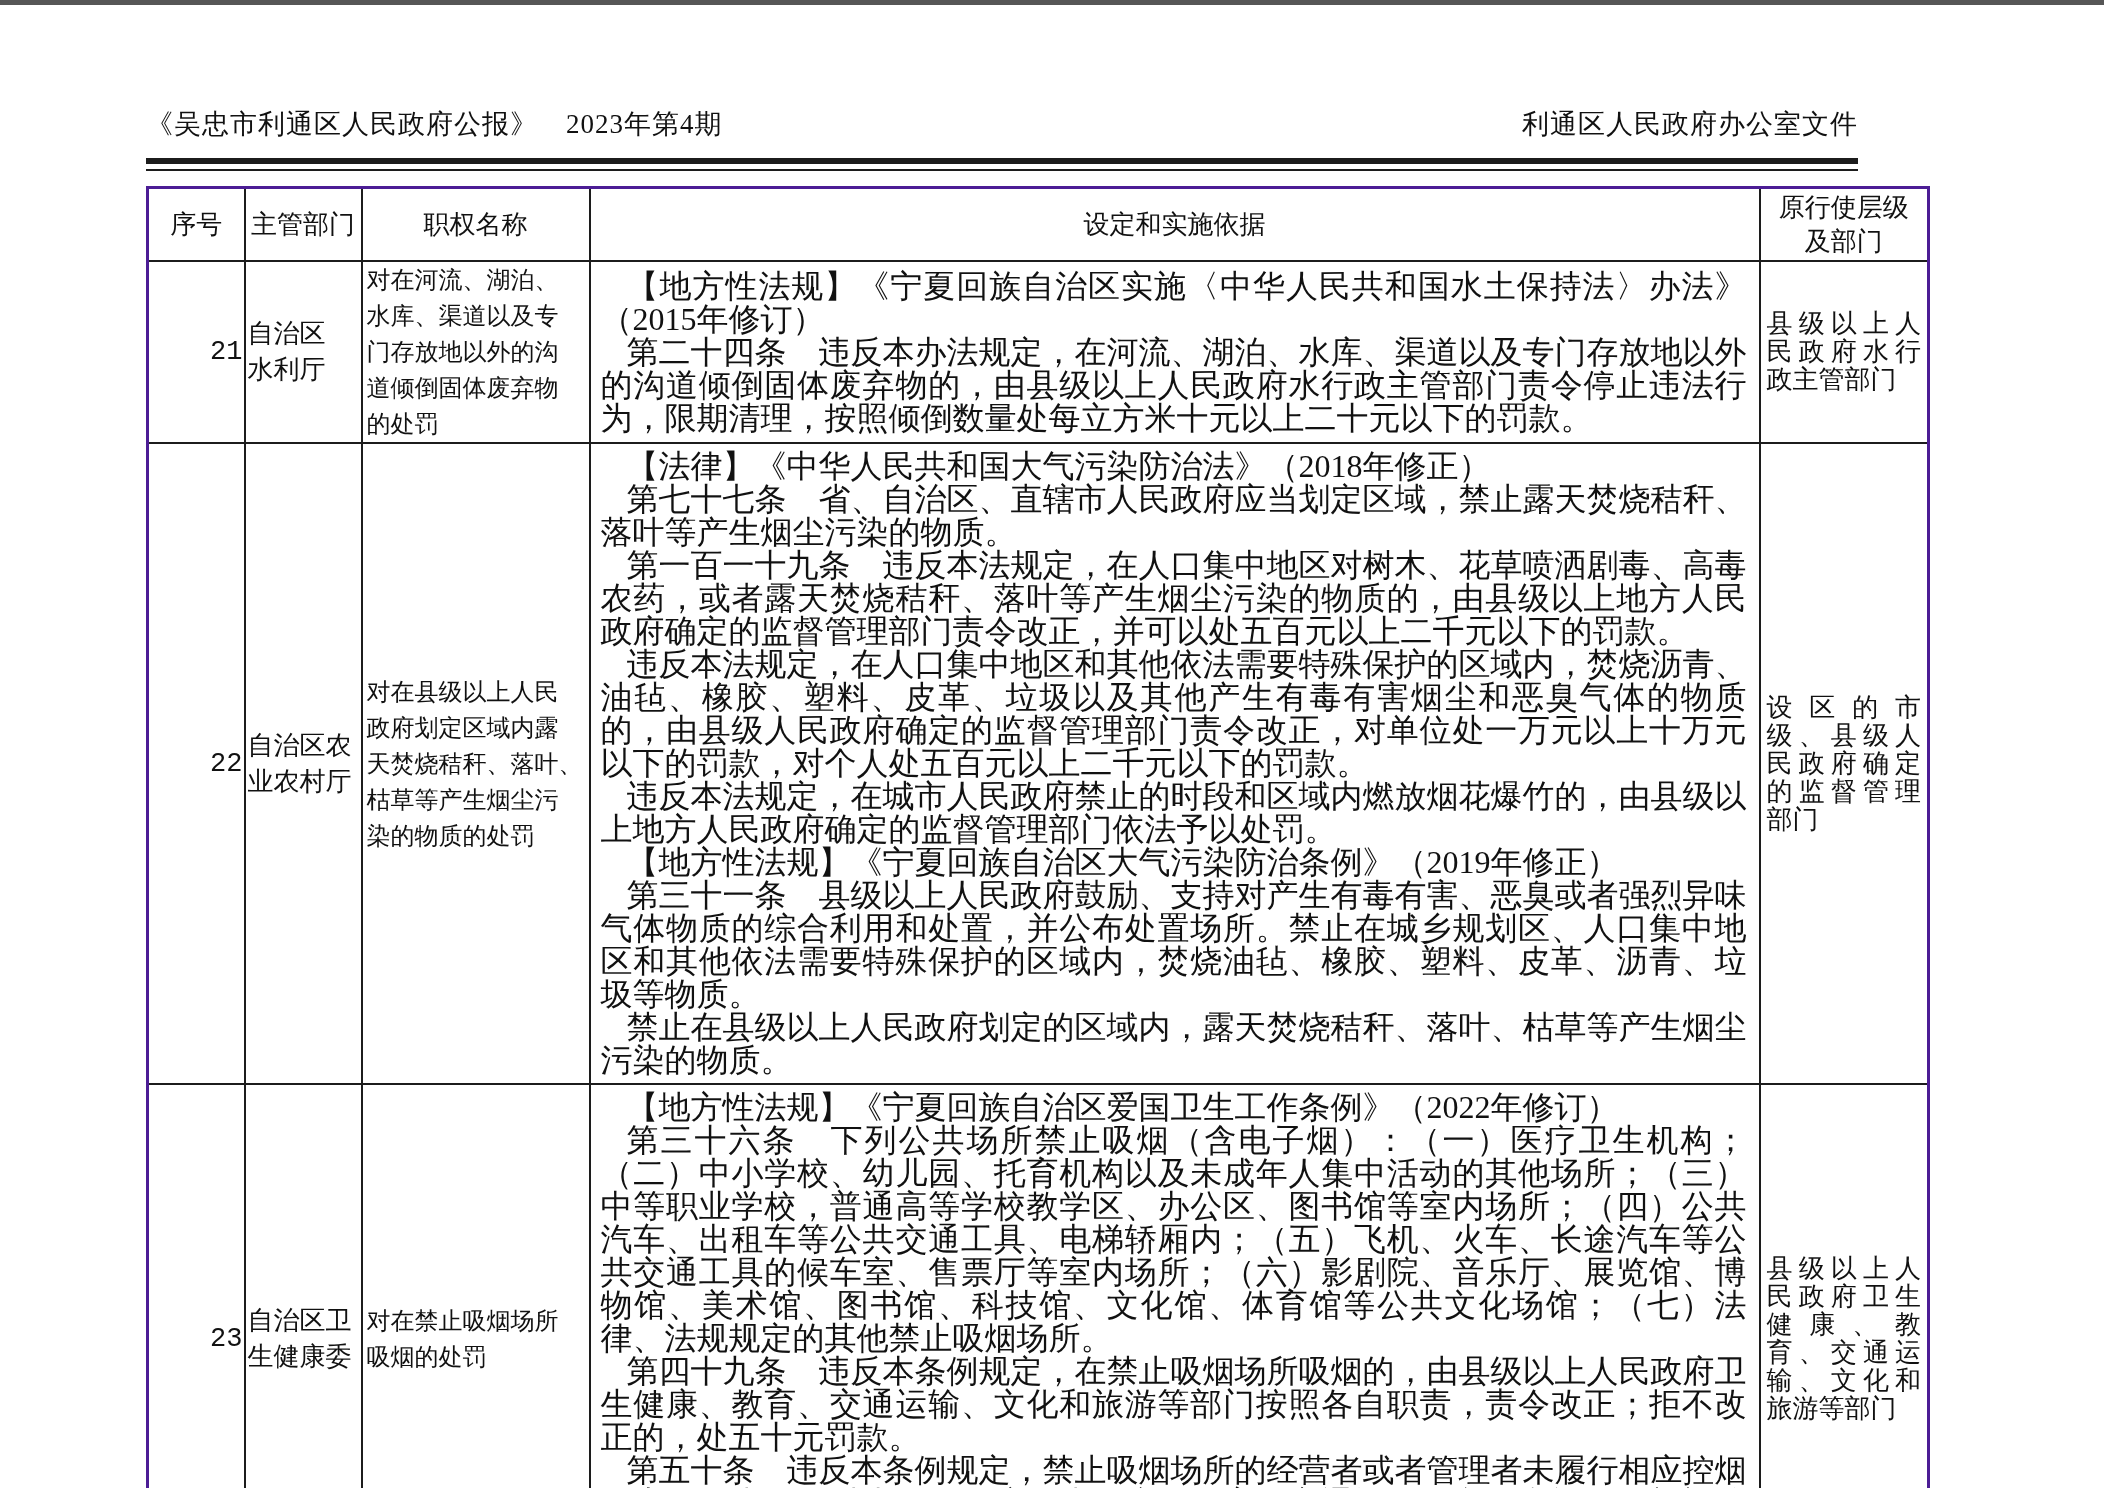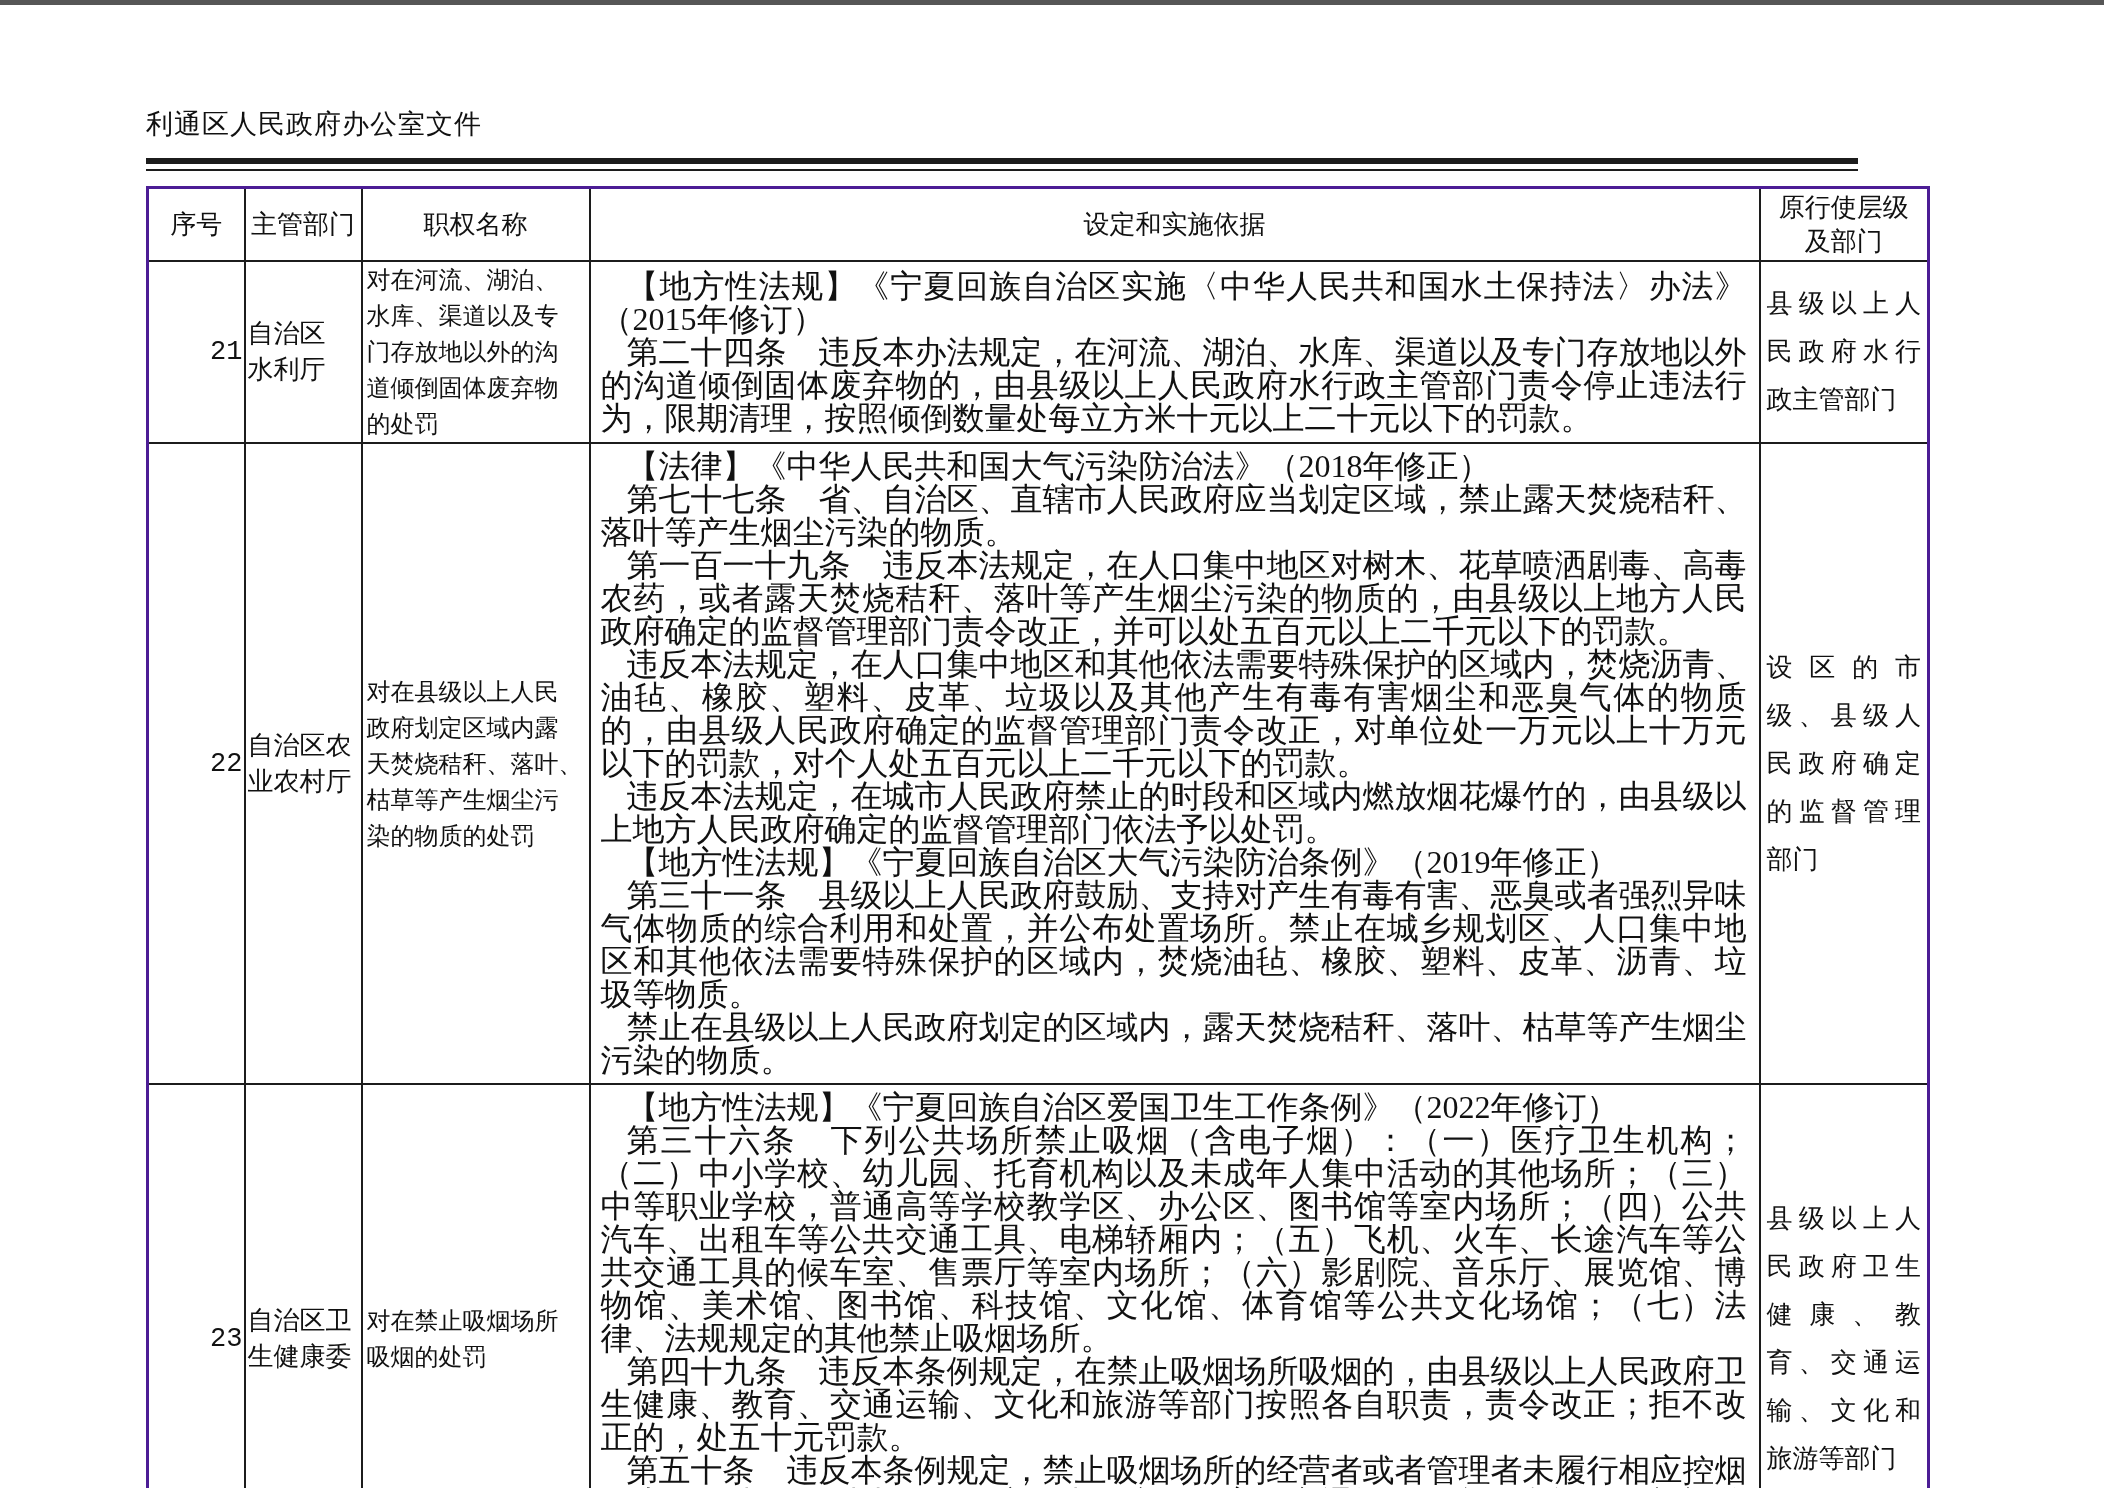--- a/index.html
+++ b/index.html
@@ -77,40 +77,41 @@
     line-height: 33px;
     text-align: justify;
     line-break: strict;
   }
   td.cell-basis p {
     margin: 0;
     text-indent: 26px;
   }
   td.cell-level {
     font-size: 26px;
-    line-height: 48px;
+    line-height: 28px;
     padding: 4px 6px;
     text-align: justify;
     line-break: strict;
   }
   .page-footer {
     width: 1781px;
     margin: 46px 0 0 146px;
     text-align: center;
     font-size: 19px;
     font-family: "Liberation Sans", "DejaVu Sans", sans-serif;
     letter-spacing: 6px;
   }
 </style>
 </head>
 <body>
 
 <div class="scan-edge"></div>
 
 <div class="page-header">
+  <span>《吴忠市利通区人民政府公报》　2023年第4期</span>
   <span>利通区人民政府办公室文件</span>
 </div>
 
 <div class="rule-wrap">
   <div class="rule-thick"></div>
   <div class="rule-thin"></div>
 </div>
 
 <table class="power-table">
   <colgroup>

